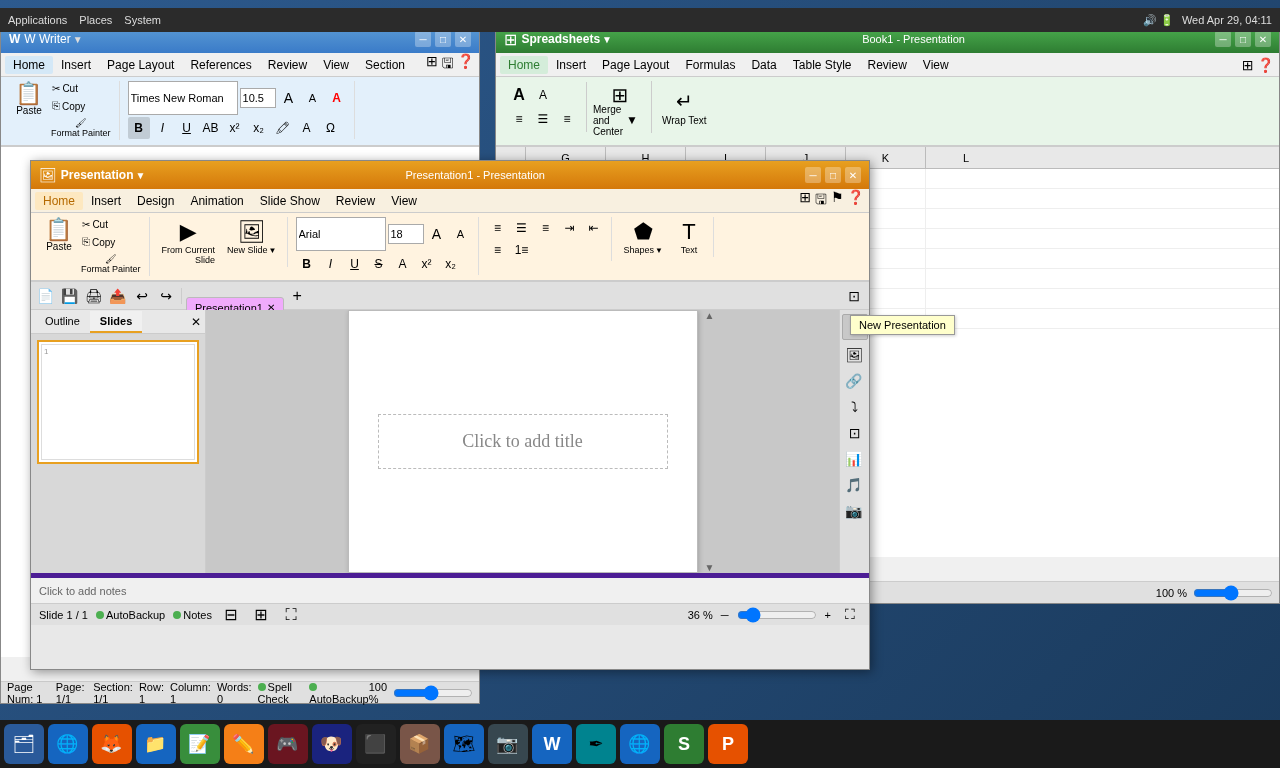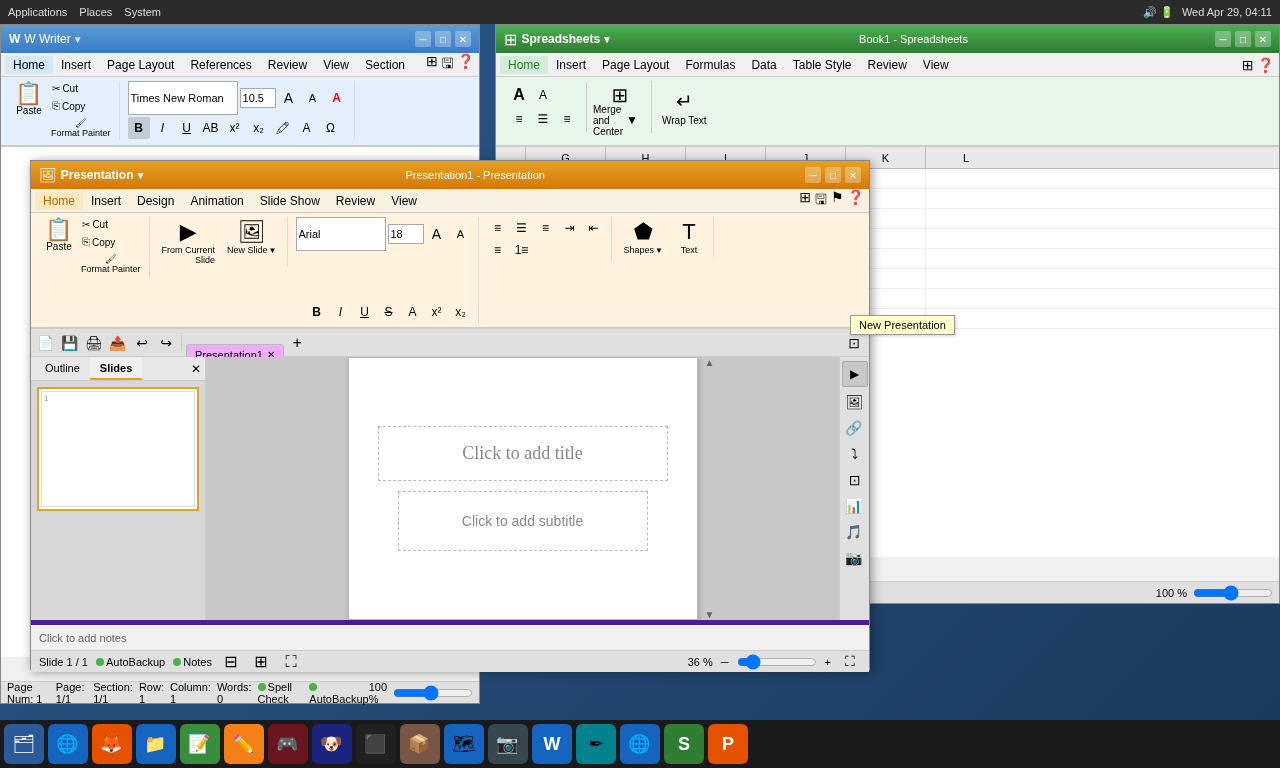--- a/index.html
+++ b/index.html
@@ -2,21 +2,21 @@
 <html><head>
   <meta charset="utf-8">
   <style>
     * { margin: 0; padding: 0; box-sizing: border-box; }
     body { width: 1280px; height: 768px; overflow: hidden; font-family: 'Arial', sans-serif; font-size: 12px; background: #3a3a3a; position: relative; }
 
     
     .desktop { width: 100%; height: 100%; background: linear-gradient(135deg, #2d5a8e 0%, #1a3a5c 100%); position: relative; }
 
     
-    .system-bar { position: absolute; top: 0; left: 0; right: 0; height: 24px; background: #2b2b2b; display: flex; align-items: center; justify-content: space-between; padding: 0 8px; color: #ddd; font-size: 11px; z-index: 100; }
+    .system-bar { position: absolute; top: 8px; left: 0; right: 0; height: 24px; background: #2b2b2b; display: flex; align-items: center; justify-content: space-between; padding: 0 8px; color: #ddd; font-size: 11px; z-index: 100; }
     .system-bar-left { display: flex; align-items: center; gap: 12px; }
     .system-bar-right { display: flex; align-items: center; gap: 8px; }
 
     
     .taskbar { position: absolute; bottom: 0; left: 0; right: 0; height: 48px; background: #1a1a1a; display: flex; align-items: center; padding: 0 4px; gap: 4px; z-index: 100; }
     .taskbar-icon { width: 40px; height: 40px; border-radius: 6px; display: flex; align-items: center; justify-content: center; cursor: pointer; font-size: 20px; }
 
     
     .writer-window { position: absolute; top: 24px; left: 0; width: 480px; height: 680px; background: #f0f0f0; border: 1px solid #888; z-index: 10; }
     .writer-titlebar { height: 28px; background: linear-gradient(to bottom, #5b9bd5, #3a7bc8); display: flex; align-items: center; padding: 0 8px; color: white; font-size: 12px; }
@@ -209,21 +209,21 @@
         <input type="range" min="10" max="200" value="100" style="width: 80px;">
       </div>
     </div>
   </div>
 
   <div class="spreadsheet-window">
     <div class="spreadsheet-titlebar">
       <span style="font-size:16px;">⊞</span>
       <span style="margin-left:4px;font-weight:bold;">Spreadsheets</span>
       <span style="margin-left:2px;font-size:10px;">▼</span>
-      <span style="flex:1;text-align:center;font-size:11px;">Book1 - Spreadsheets</span>
+      <span style="flex:1;text-align:center;font-size:11px;">Book1 - Presentation</span>
       <div style="display:flex;gap:4px;">
         <div class="titlebar-btn">─</div>
         <div class="titlebar-btn">□</div>
         <div class="titlebar-btn">✕</div>
       </div>
     </div>
 
     <div class="menubar">
       <div class="menubar-item active" style="background:#d4edda;color:#2e7d32;">Home</div>
       <div class="menubar-item">Insert</div>
@@ -434,21 +434,21 @@
             <div class="new-slide-btn">
               <span style="font-size:22px;">🖼</span>
               <div style="display:flex;align-items:center;gap:1px;">
                 <span style="font-size:9px;">New Slide</span>
                 <span style="font-size:8px;">▼</span>
               </div>
             </div>
           </div>
         </div>
 
-        <div class="ribbon-group" style="align-items:flex-end;gap:48px;">
+        <div class="ribbon-group" style="align-items:flex-start;">
           <div style="display:flex;gap:2px;align-items:center;margin-bottom:2px;">
             <input type="text" class="font-selector" value="Arial" style="width: 90px;">
             <input type="text" class="font-size-selector" value="18" style="">
             <span class="toolbar-btn" style="font-size:14px;">A</span>
             <span class="toolbar-btn" style="font-size:11px;">A</span>
           </div>
           <div style="display:flex;gap:2px;align-items:center;">
             <span class="toolbar-btn" style="font-weight:bold;">B</span>
             <span class="toolbar-btn" style="font-style:italic;">I</span>
             <span class="toolbar-btn" style="text-decoration:underline;">U</span>
@@ -531,23 +531,20 @@
         <div style="position:relative;">
 
           <div style="position:absolute;right:-18px;top:0;bottom:0;width:12px;display:flex;flex-direction:column;justify-content:space-between;align-items:center;">
             <span style="font-size:10px;color:#666;">▲</span>
             <span style="font-size:10px;color:#666;">▼</span>
           </div>
           <div class="slide-canvas">
             <div class="slide-title-box">
               <span>Click to add title</span>
             </div>
-            <div class="slide-subtitle-box">
-              <span>Click to add subtitle</span>
-            </div>
           </div>
         </div>
       </div>
 
       <div class="slide-sidebar-right">
 
         <div style="width:26px;height:26px;background:#c8c8c8;border:1px solid #aaa;display:flex;align-items:center;justify-content:center;cursor:pointer;border-radius:2px;">
           <span style="font-size:12px;">▶</span>
         </div>
         <div class="side-icon">🖼</div>

